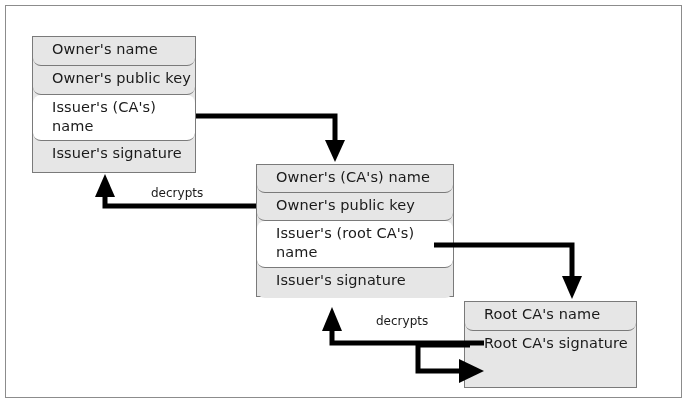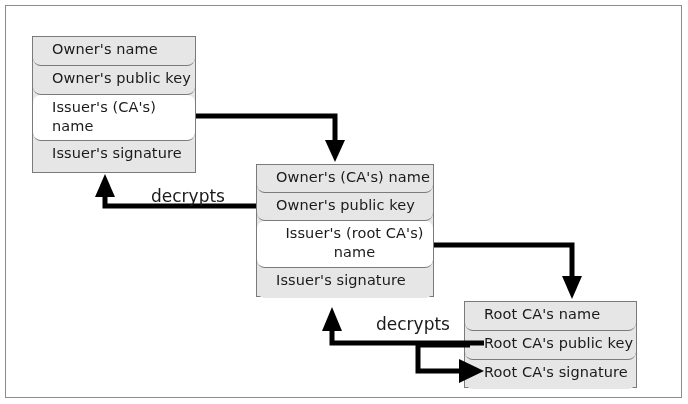--- a/index.html
+++ b/index.html
@@ -54,51 +54,50 @@
   .svg-layer {
     position: absolute;
     left: 0;
     top: 0;
     width: 688px;
     height: 404px;
     pointer-events: none;
   }
   .edge-label {
     position: absolute;
-    font-size: 17px;
+    font-size: 12px;
     color: #1a1a1a;
     white-space: nowrap;
   }
 </style>
 </head>
 <body>
 
 <div id="canvas">
 
   <div id="page-border"></div>
 
   <div class="cert" style="left:32px; top:36px; width:164px; height:137px;">
     <div class="cert-row" style="height:29px;">Owner's name</div>
     <div class="cert-row" style="height:29px;">Owner's public key</div>
     <div class="cert-row shaded" style="height:46px;">Issuer's (CA's)
 name</div>
     <div class="cert-row" style="height:31px;">Issuer's signature</div>
   </div>
 
-  <div class="cert" style="left:256px; top:164px; width:178px; height:133px;">
+  <div class="cert" style="left:256px; top:164px; width:198px; height:133px;">
     <div class="cert-row" style="height:28px;">Owner's (CA's) name</div>
     <div class="cert-row" style="height:28px;">Owner's public key</div>
-    <div class="cert-row shaded" style="height:47px;text-align:center;">Issuer's (root CA's)
+    <div class="cert-row shaded" style="height:47px;">Issuer's (root CA's)
 name</div>
     <div class="cert-row" style="height:30px;">Issuer's signature</div>
   </div>
 
   <div class="cert" style="left:464px; top:301px; width:173px; height:87px;">
     <div class="cert-row" style="height:29px;">Root CA's name</div>
-    <div class="cert-row" style="height:29px;">Root CA's public key</div>
     <div class="cert-row" style="height:29px;">Root CA's signature</div>
   </div>
 
   <svg class="svg-layer" viewBox="0 0 688 404" width="688" height="404">
 
     <g>
       <path d="M196,116 L335,116 L335,143" fill="none" stroke="#000000" stroke-width="5"></path>
       <path d="M335,162 L325,140 L345,140 Z" fill="#000000"></path>
     </g>
 

